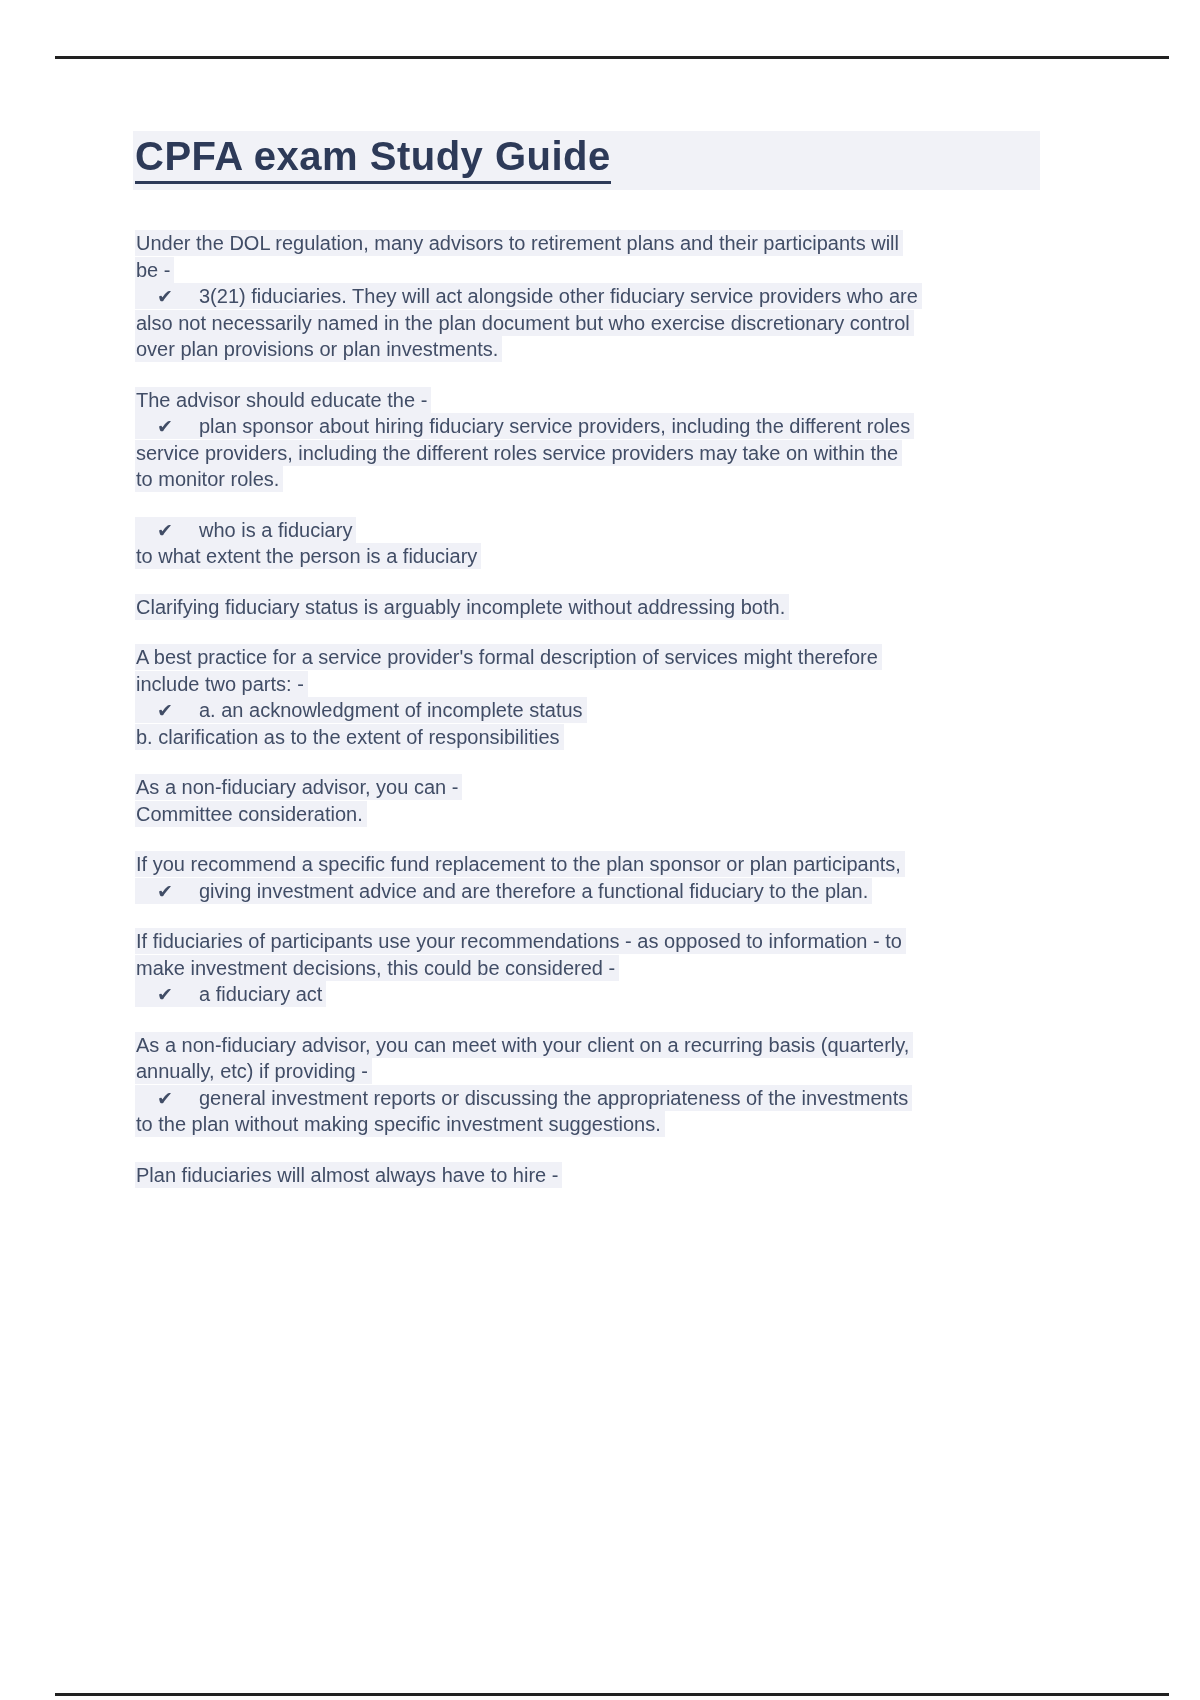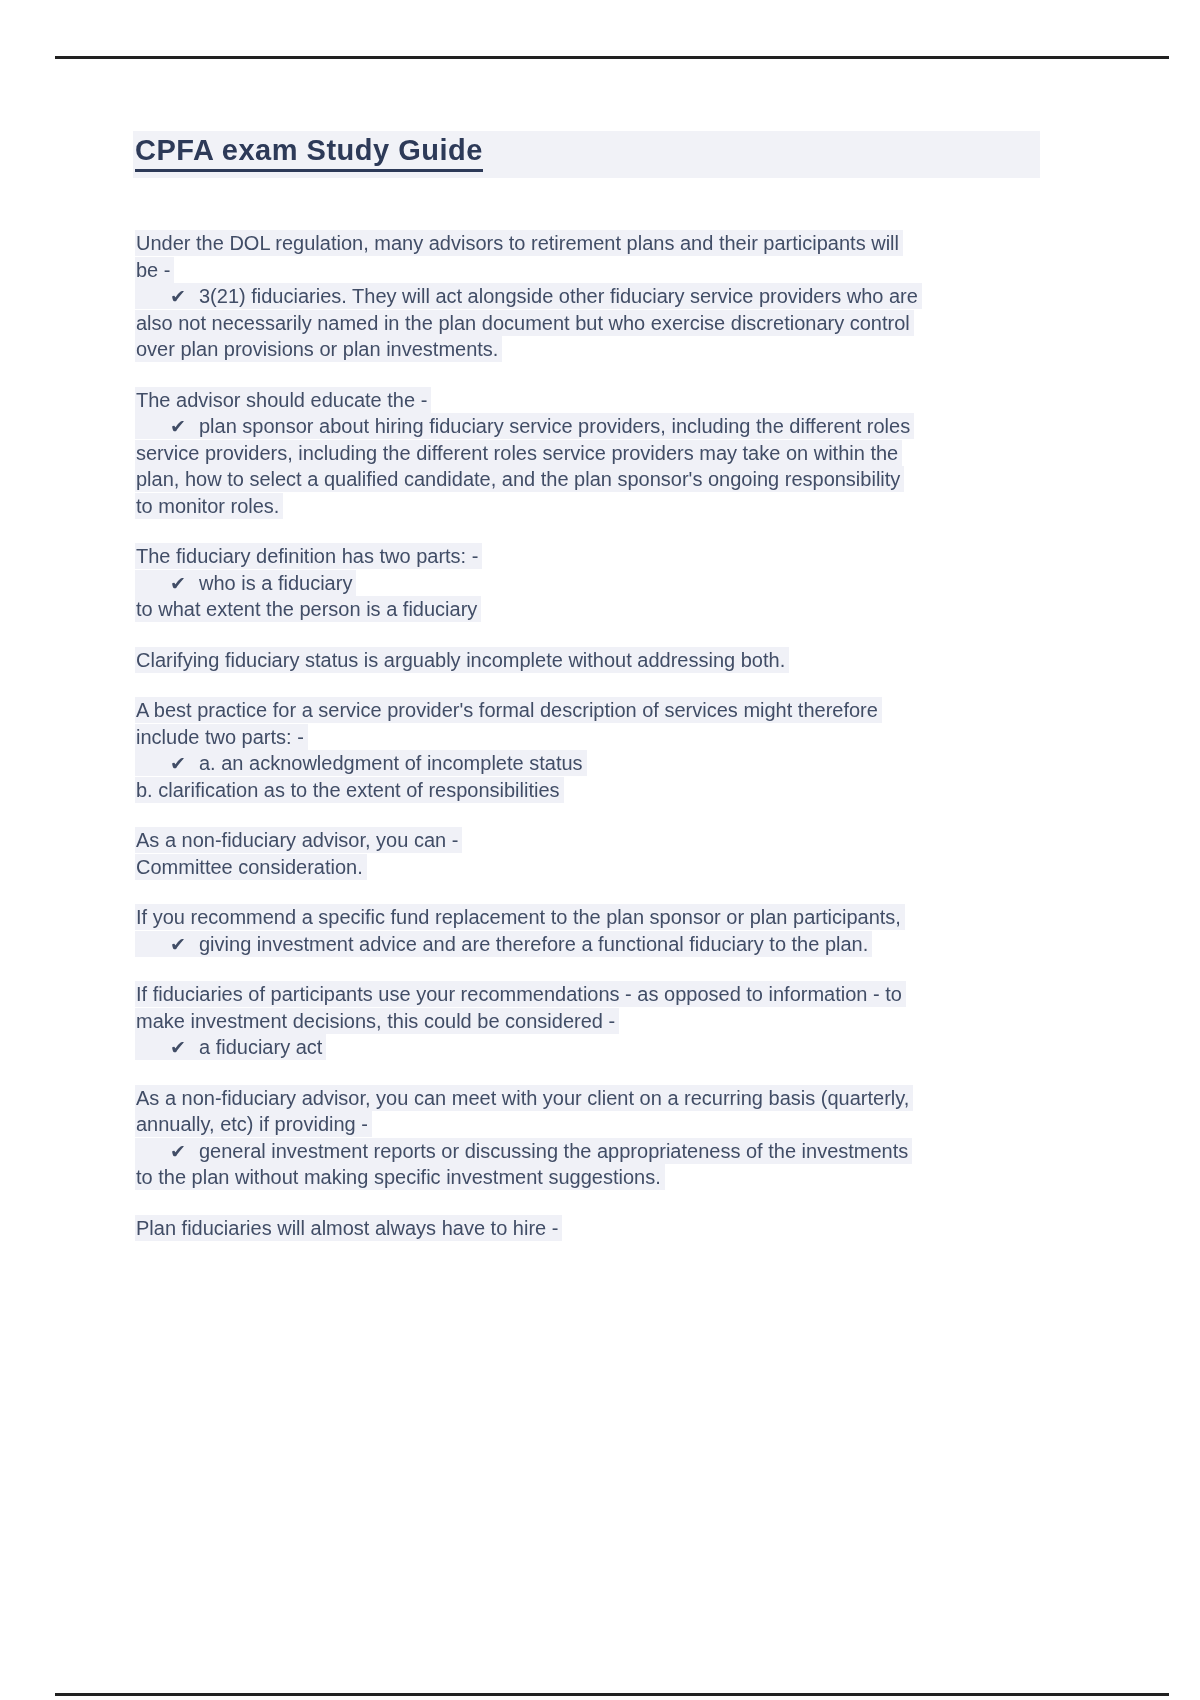--- a/index.html
+++ b/index.html
@@ -28,21 +28,21 @@
   #title-band {
     position: absolute;
     left: 133px;
     top: 131px;
     width: 905px;
     background: #f1f2f7;
     padding: 3px 0 6px 2px;
   }
   #title-band .title-text {
     display: inline-block;
-    font-size: 29px;
+    font-size: 40px;
     font-weight: bold;
     color: #2d3a58;
     border-bottom: 3px solid #2d3a58;
     padding-bottom: 2px;
     letter-spacing: 0.5px;
   }
 
   #content-area {
     position: absolute;
     left: 135px;
@@ -53,21 +53,20 @@
   }
   .qa-block { margin-bottom: 24px; }
   .line {
     height: 26.5px;
     line-height: 26.5px;
     white-space: nowrap;
   }
   .hl {
     background: #f0f1f7;
     padding: 2px 4px 2px 1px;
-    text-align: center;
   }
   .check {
     display: inline-block;
     margin-left: 21px;
     width: 42px;
     color: #414d66;
     font-size: 19px;
   }
 </style>
 </head>
@@ -85,25 +84,23 @@
         <div class="line"><span class="hl"><span>Under the DOL regulation, many advisors to retirement plans and their participants will</span></span></div>
         <div class="line"><span class="hl"><span>be -</span></span></div>
         <div class="line"><span class="hl"><span class="check">✔</span><span>3(21) fiduciaries. They will act alongside other fiduciary service providers who are</span></span></div>
         <div class="line"><span class="hl"><span>also not necessarily named in the plan document but who exercise discretionary control</span></span></div>
         <div class="line"><span class="hl"><span>over plan provisions or plan investments.</span></span></div>
       </div>
       <div class="qa-block">
         <div class="line"><span class="hl"><span>The advisor should educate the -</span></span></div>
         <div class="line"><span class="hl"><span class="check">✔</span><span>plan sponsor about hiring fiduciary service providers, including the different roles</span></span></div>
         <div class="line"><span class="hl"><span>service providers, including the different roles service providers may take on within the</span></span></div>
-        <div class="line"><span class="hl"><span>plan, how to select a qualified candidate, and the plan sponsor's ongoing responsibility</span></span></div>
         <div class="line"><span class="hl"><span>to monitor roles.</span></span></div>
       </div>
       <div class="qa-block">
-        <div class="line"><span class="hl"><span>The fiduciary definition has two parts: -</span></span></div>
         <div class="line"><span class="hl"><span class="check">✔</span><span>who is a fiduciary</span></span></div>
         <div class="line"><span class="hl"><span>to what extent the person is a fiduciary</span></span></div>
       </div>
       <div class="qa-block">
         <div class="line"><span class="hl"><span>Clarifying fiduciary status is arguably incomplete without addressing both.</span></span></div>
       </div>
       <div class="qa-block">
         <div class="line"><span class="hl"><span>A best practice for a service provider's formal description of services might therefore</span></span></div>
         <div class="line"><span class="hl"><span>include two parts: -</span></span></div>
         <div class="line"><span class="hl"><span class="check">✔</span><span>a. an acknowledgment of incomplete status</span></span></div>

